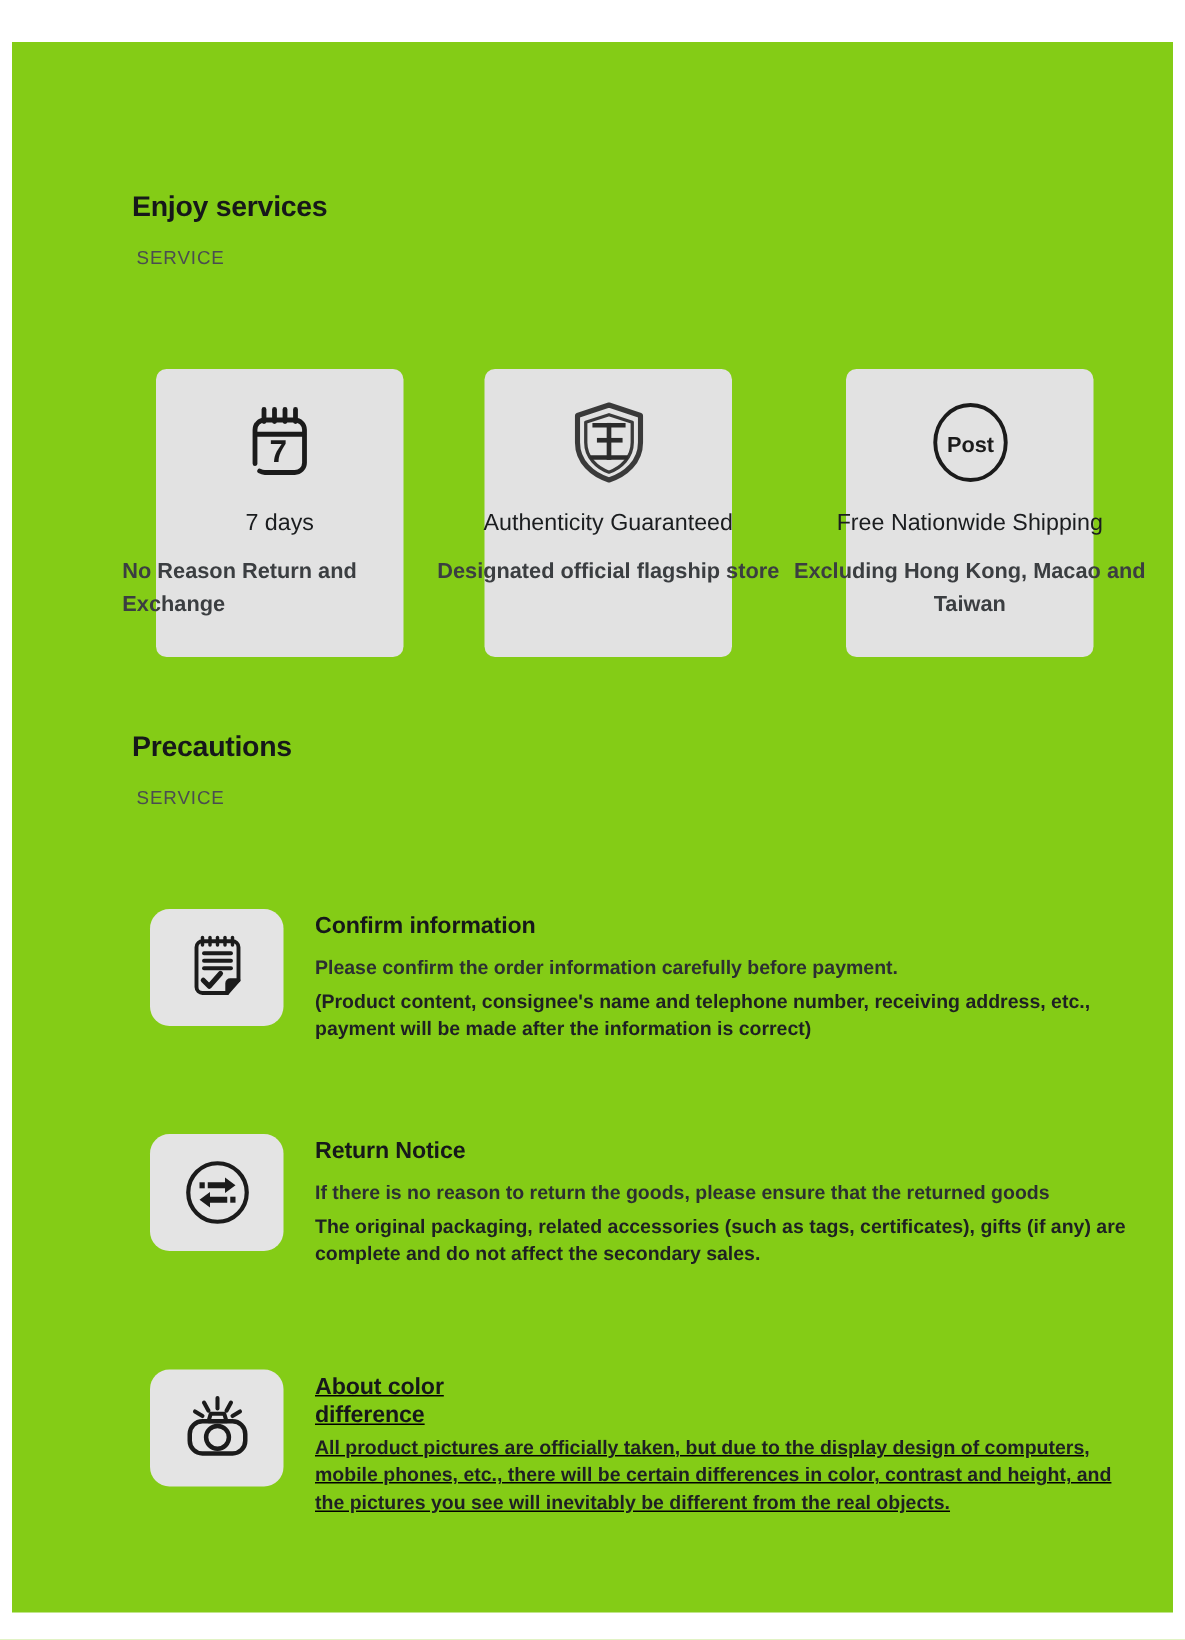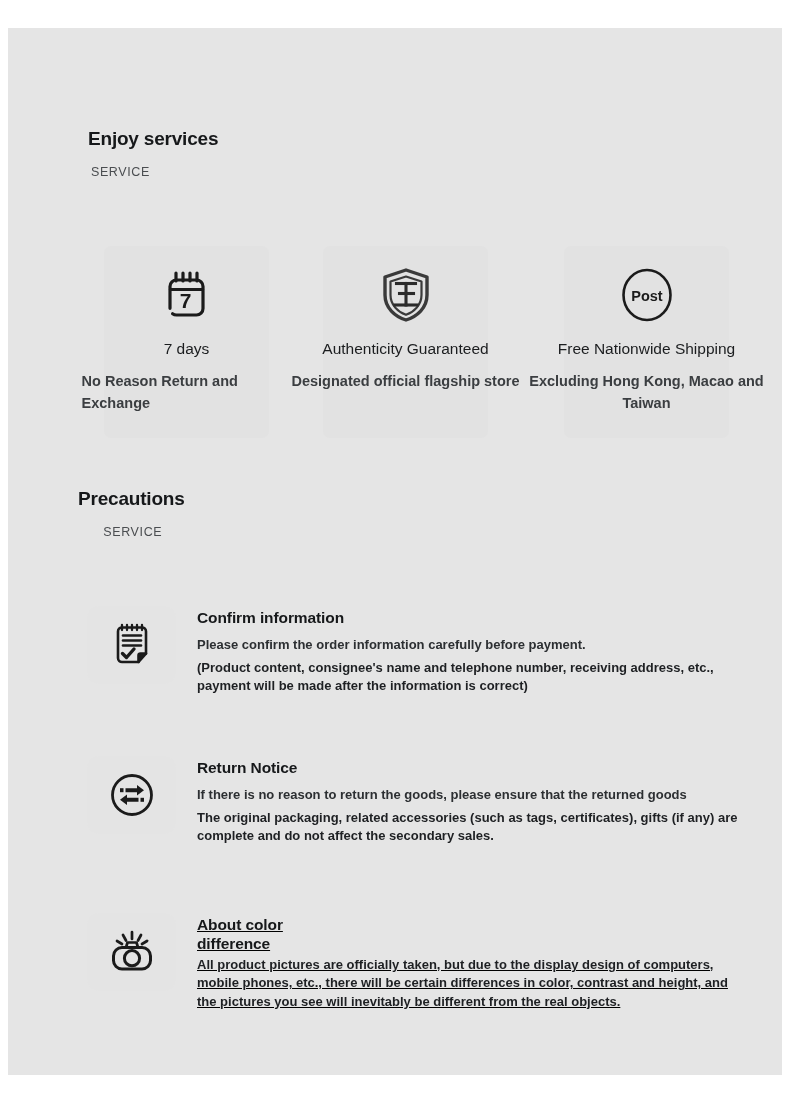--- a/index.html
+++ b/index.html
@@ -15,21 +15,21 @@
     font-family: "Liberation Sans", "DejaVu Sans", sans-serif;
     overflow: hidden;
   }
 
   .page {
     position: absolute;
     left: 8px;
     top: 28px;
     width: 774px;
     height: 1047px;
-    background: #e5e5e5;
+    background: #84cc16;
   }
 
   
   .section-head {
     position: absolute;
   }
   .section-title {
     font-size: 19px;
     font-weight: bold;
     color: #16181a;
@@ -42,21 +42,21 @@
     font-weight: normal;
     color: #4a4d50;
     letter-spacing: 0.6px;
     margin: 0;
     padding-top: 15px;
     padding-left: 3px;
     white-space: nowrap;
   }
 
   #head-services { left: 80px; top: 100px; }
-  #head-precautions { left: 70px; top: 460px; text-align: center; }
+  #head-precautions { left: 80px; top: 460px; }
 
   
   .cards {
     position: absolute;
     left: 96px;
     top: 218px;
     width: 612px;
     height: 192px;
   }
   .card {
@@ -107,21 +107,21 @@
     font-size: 14.5px;
     font-weight: bold;
     line-height: 1.5;
     color: #3b3e41;
   }
   #card-0 .card-sub { width: 200px; text-align: left; left: 47%; }
 
   
   .precaution {
     position: absolute;
-    left: 79px;
+    left: 92px;
     width: 660px;
   }
   #prec-0 { top: 578px; }
   #prec-1 { top: 728px; }
   #prec-2 { top: 885px; text-decoration: underline; }
 
   .prec-tile {
     position: absolute;
     left: 0;
     top: 0;

